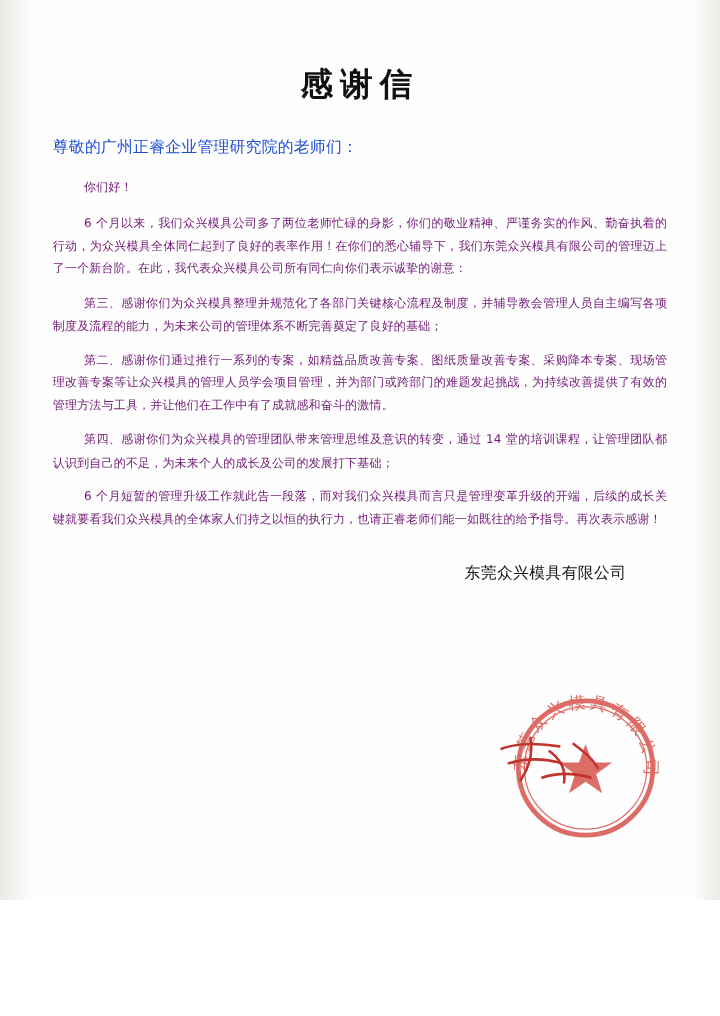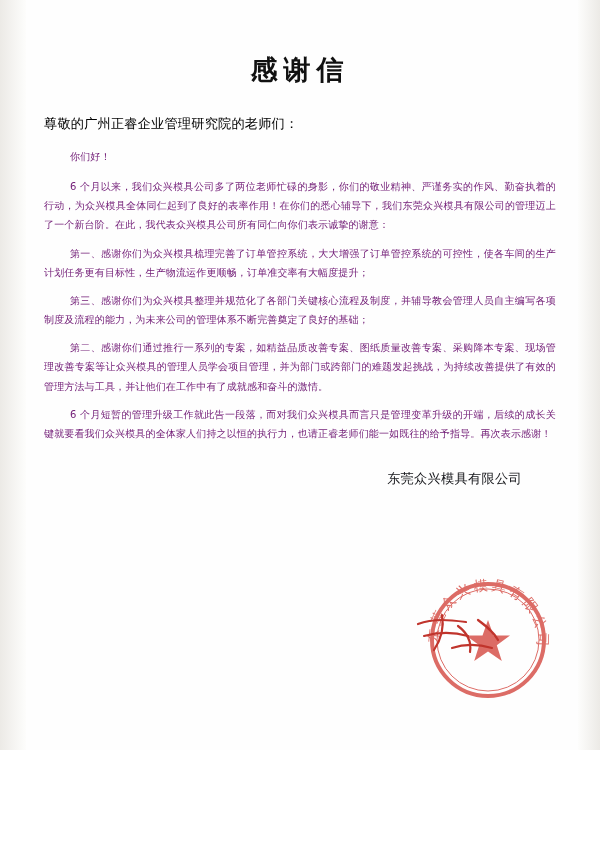--- a/index.html
+++ b/index.html
@@ -48,21 +48,21 @@
     font-family: "DejaVu Serif", "Liberation Serif", serif;
     font-size: 27px;
     font-weight: bold;
     letter-spacing: 6px;
     color: #111;
     margin: 14px 0 26px 0;
   }
   .salutation {
     font-size: 13.2px;
     line-height: 1.5;
-    color: #000000;
+    color: #1d4ed8;
     margin-bottom: 13px;
     letter-spacing: 0.2px;
   }
   .para {
     font-size: 10px;
     line-height: 1.92;
     color: #701a75;
     text-align: justify;
     text-justify: inter-ideograph;
     margin: 0 0 9px 0;
@@ -122,23 +122,23 @@
 
   <div class="content">
 
     <div class="doc-title">感谢信</div>
 
     <div class="salutation">尊敬的广州正睿企业管理研究院的老师们：</div>
 
     <p class="para greeting">你们好！</p>
 
     <p class="para">6 个月以来，我们众兴模具公司多了两位老师忙碌的身影，你们的敬业精神、严谨务实的作风、勤奋执着的行动，为众兴模具全体同仁起到了良好的表率作用！在你们的悉心辅导下，我们东莞众兴模具有限公司的管理迈上了一个新台阶。在此，我代表众兴模具公司所有同仁向你们表示诚挚的谢意：</p>
-    <p class="para">第一、感谢你们为众兴模具梳理完善了订单管控系统，大大增强了订单管控系统的可控性，使各车间的生产计划任务更有目标性，生产物流运作更顺畅，订单准交率有大幅度提升；</p>
     <p class="para">第三、感谢你们为众兴模具整理并规范化了各部门关键核心流程及制度，并辅导教会管理人员自主编写各项制度及流程的能力，为未来公司的管理体系不断完善奠定了良好的基础；</p>
     <p class="para">第二、感谢你们通过推行一系列的专案，如精益品质改善专案、图纸质量改善专案、采购降本专案、现场管理改善专案等让众兴模具的管理人员学会项目管理，并为部门或跨部门的难题发起挑战，为持续改善提供了有效的管理方法与工具，并让他们在工作中有了成就感和奋斗的激情。</p>
+    <p class="para">第四、感谢你们为众兴模具的管理团队带来管理思维及意识的转变，通过 14 堂的培训课程，让管理团队都认识到自己的不足，为未来个人的成长及公司的发展打下基础；</p>
     <p class="para">6 个月短暂的管理升级工作就此告一段落，而对我们众兴模具而言只是管理变革升级的开端，后续的成长关键就要看我们众兴模具的全体家人们持之以恒的执行力，也请正睿老师们能一如既往的给予指导。再次表示感谢！</p>
 
     <div class="signature">
       <div class="sig-line company">东莞众兴模具有限公司</div>
 
     </div>
 
   </div>
 
   <div class="seal">

